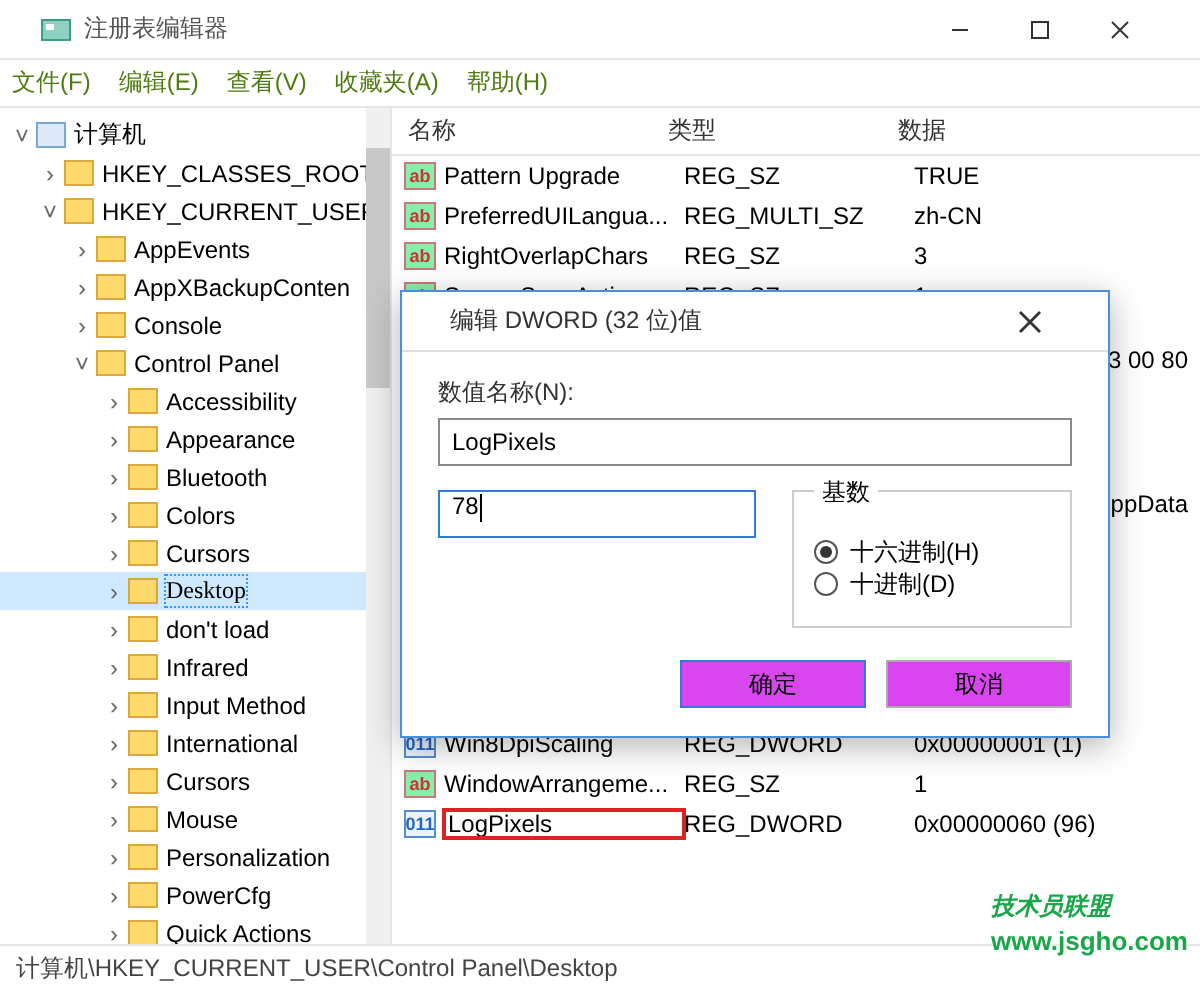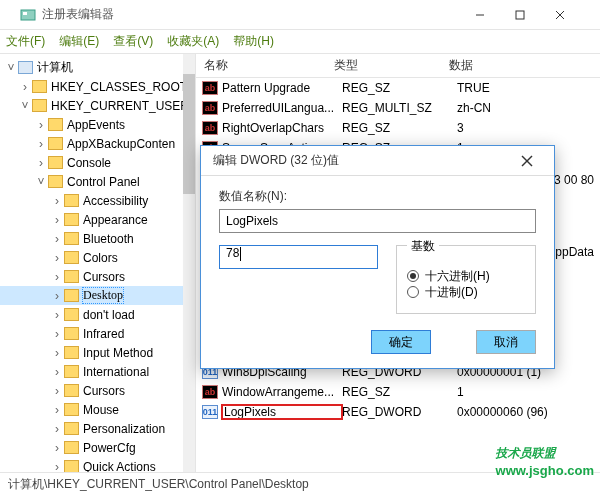--- a/index.html
+++ b/index.html
@@ -20,46 +20,46 @@
 .fld { width: 15px; height: 13px; background: #ffd96b; border: 1px solid #d9a93a; margin-right: 4px; display: inline-block; }
 .pc { width: 15px; height: 13px; background: #dce9f7; border: 1px solid #7aa7d6; margin-right: 4px; display: inline-block; }
 .node.sel { background: #cde8ff; }
 .node.sel .lbl { outline: 1px dotted #3399ff; font-family: Liberation Serif, serif; }
 .list { flex: 1; position: relative; }
 .list-head { display: flex; height: 24px; align-items: center; border-bottom: 1px solid #e5e5e5; }
 .list-head .col { padding: 0 8px; color: #333; }
 .c1 { width: 130px; } .c2 { width: 115px; } .c3 { flex: 1; }
 .row { display: flex; height: 20px; align-items: center; }
 .row .ic { width: 16px; height: 14px; margin: 0 4px 0 6px; display: inline-flex; align-items: center; justify-content: center; font-size: 9px; font-weight: bold; border: 1px solid; }
-.ic.ab { color: #c33; border-color: #c77; background: #000000; }
+.ic.ab { color: #c33; border-color: #c77; background: #86efac; }
 .ic.dw { color: #2367c2; border-color: #5a8cd0; background: #eaf2fc; }
 .row .n { width: 120px; white-space: nowrap; overflow: hidden; text-overflow: ellipsis; }
 .row .t { width: 115px; }
 .row .d { flex: 1; white-space: nowrap; overflow: hidden; }
 .row.hl .n { outline: 2px solid #d22; outline-offset: -1px; padding: 0 2px; }
 .statusbar { height: 22px; border-top: 1px solid #e5e5e5; padding: 3px 8px; color: #444; }
 
 .dialog { position: absolute; left: 200px; top: 145px; width: 355px; background: #fff; border: 1px solid #4a90d9; box-shadow: 0 4px 16px rgba(0,0,0,.3); }
-.dlg-title { height: 30px; background: #fff; display: flex; align-items: center; padding: 0 12px; border-bottom: 1px solid #ddd; }
+.dlg-title { height: 30px; background: #fff; display: flex; align-items: center; padding: 0 24px; border-bottom: 1px solid #ddd; }
 .dlg-title .t { flex: 1; color: #333; }
 .dlg-close { width: 30px; height: 28px; display: flex; align-items: center; justify-content: center; color: #333; }
 .dlg-body { padding: 12px 18px 14px; }
 .dlg-label { color: #333; margin-bottom: 4px; }
 .dlg-input { width: 100%; height: 24px; border: 1px solid #888; padding: 0 6px; margin-bottom: 12px; }
 .dlg-row2 { display: flex; gap: 18px; }
 .dlg-left { flex: 1; }
 .dlg-input2 { width: 100%; height: 24px; border: 1px solid #2e7cd6; padding: 0 6px; }
 .cursor-bar { display: inline-block; width: 1px; height: 14px; background: #000; vertical-align: middle; margin-left: 1px; }
 .fieldset { border: 1px solid #ccc; padding: 8px 10px 10px; width: 140px; }
 .fieldset .lg { position: relative; top: -16px; background: #fff; padding: 0 4px; display: inline-block; }
 .radio { display: flex; align-items: center; gap: 6px; margin-top: -6px; height: 22px; }
 .radio .rb { width: 12px; height: 12px; border: 1px solid #555; border-radius: 50%; display: inline-flex; align-items: center; justify-content: center; }
 .radio .rb.on::after { content: ""; width: 6px; height: 6px; background: #333; border-radius: 50%; }
 .dlg-btns { display: flex; justify-content: flex-end; gap: 10px; margin-top: 16px; }
-.dlg-btn { width: 60px; height: 24px; border: 1px solid #aaa; background: #7dd3fc; display: flex; align-items: center; justify-content: center; margin-left: 35px; }
+.dlg-btn { width: 93px; height: 24px; border: 1px solid #aaa; background: #d946ef; display: flex; align-items: center; justify-content: center; }
 .dlg-btn.pri { border: 1px solid #2e7cd6; }
 
 .watermark { position: absolute; right: 6px; bottom: 22px; font-size: 22px; font-weight: 700; font-style: italic; color: #19a74a; pointer-events: none; text-shadow: 0 0 2px #fff; }
 .watermark .url { display: block; font-size: 13px; color: #19a74a; text-align: right; font-style: normal; }
 </style>
 </head>
 <body>
 
 <div class="titlebar">
   <span class="ticon">

